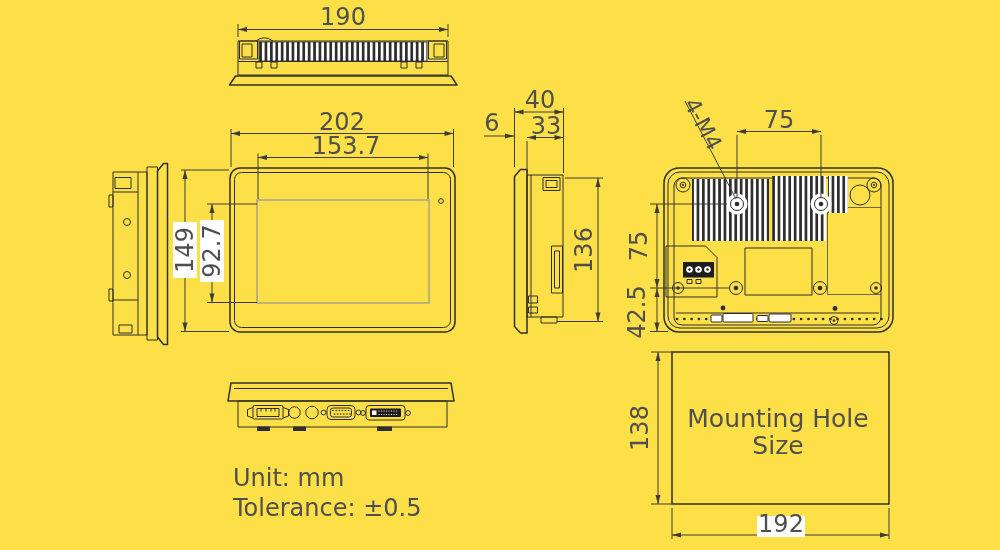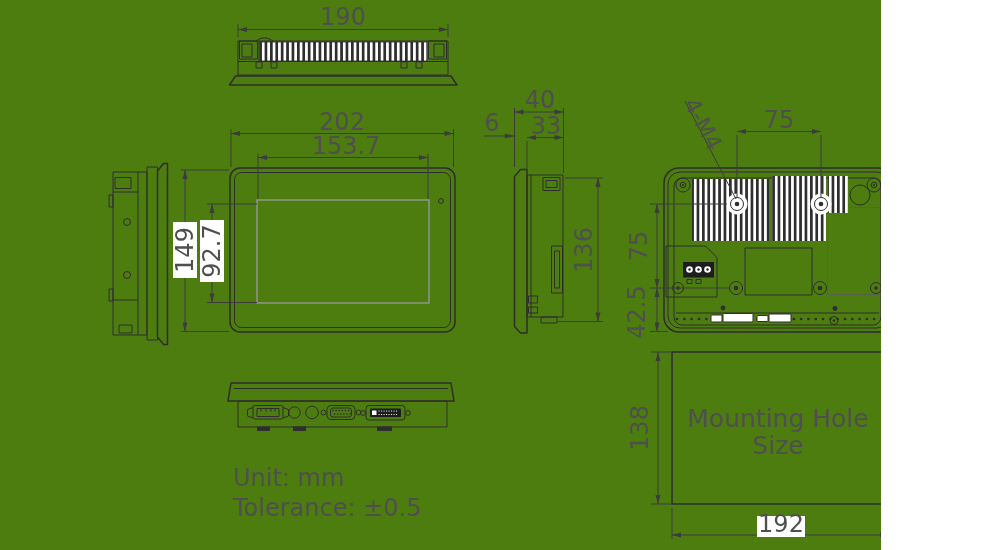--- a/index.html
+++ b/index.html
@@ -1,16 +1,16 @@
 <!DOCTYPE html>
 <html><head>
 <meta charset="utf-8">
 <style>
   html,body{margin:0;padding:0;background:#fff;}
-  #stage{position:relative;width:881px;height:550px;background:#4d7c0f;overflow:hidden;}
+  #stage{position:relative;width:1000px;height:550px;background:#fde047;overflow:hidden;}
   svg{position:absolute;left:0;top:0;}
   .o  {fill:none;stroke:#2e2e2e;stroke-width:1.5;stroke-linejoin:round;}
   .l  {fill:none;stroke:#2e2e2e;stroke-width:1;stroke-linejoin:round;}
   .lt {fill:none;stroke:#5a5a5a;stroke-width:.9;}
   .scr{fill:none;stroke:#9a9a9a;stroke-width:1.3;}
   .d  {fill:none;stroke:#3c3c3c;stroke-width:1;}
   .fill{fill:#2e2e2e;stroke:none;}
   .wc {fill:#fff;stroke:#2e2e2e;stroke-width:1;}
   text{font-family:"DejaVu Sans","Liberation Sans",sans-serif;fill:#4f4f4f;}
   .dt {font-size:24px;text-anchor:middle;}

